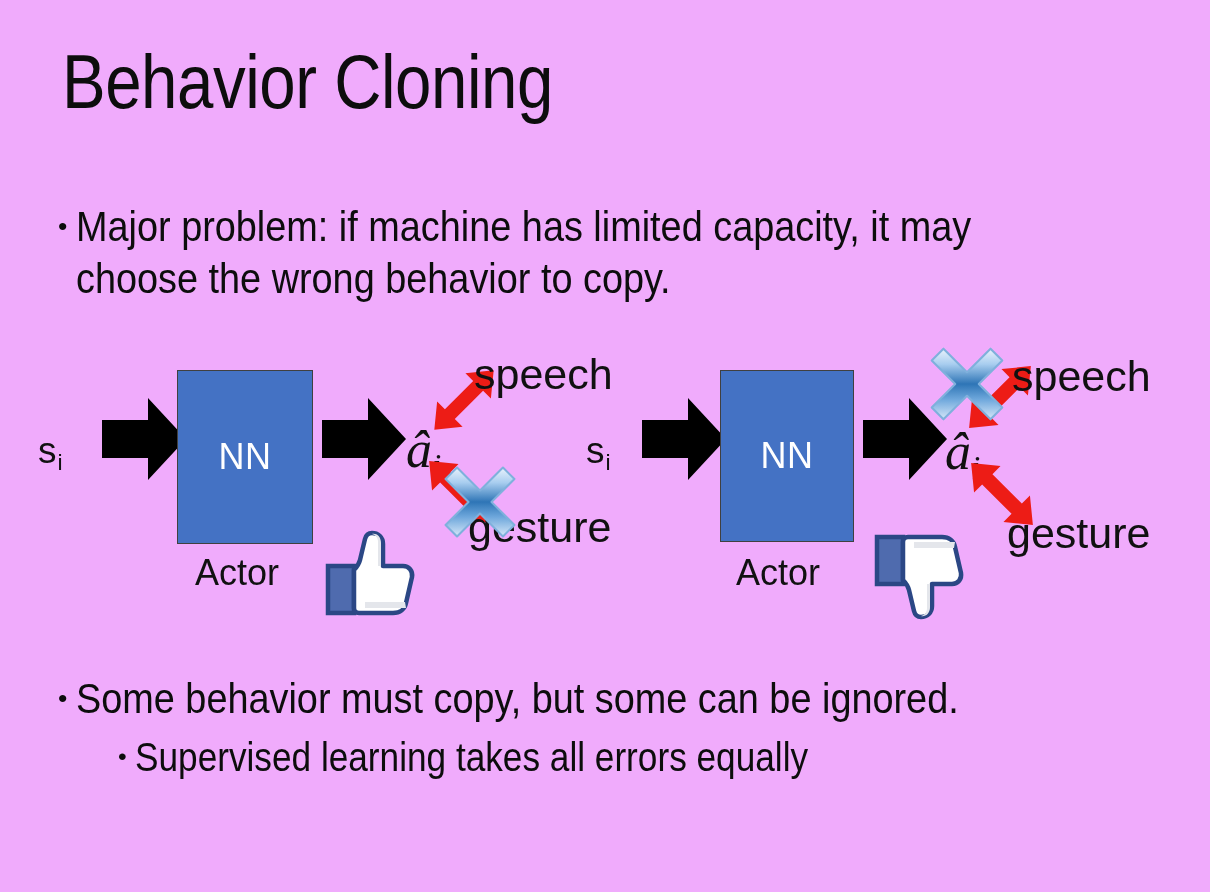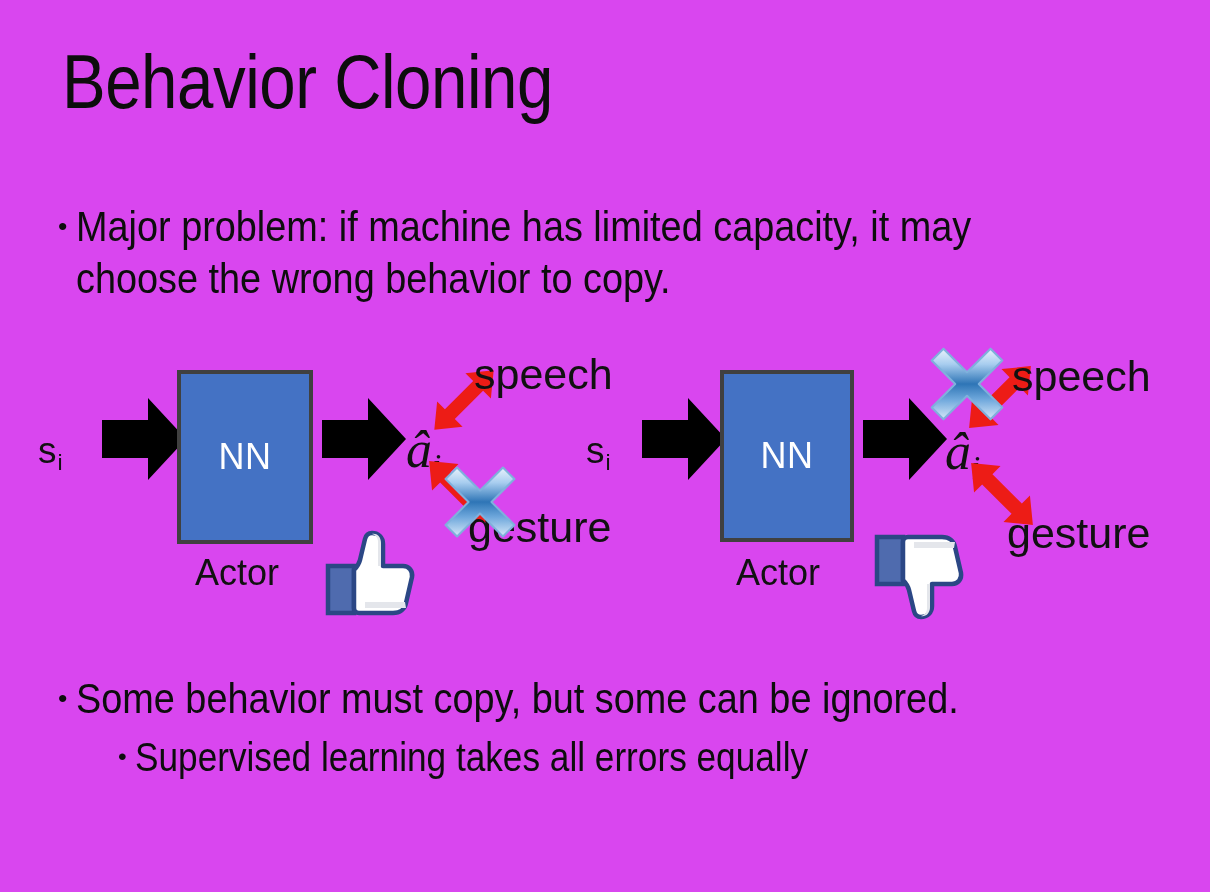--- a/index.html
+++ b/index.html
@@ -9,21 +9,21 @@
     background: #ffffff;
   }
   body {
     font-family: "Liberation Sans", sans-serif;
     color: #000000;
   }
   #slide {
     position: relative;
     width: 1210px;
     height: 892px;
-    background: #d946ef;
+    background: #f0abfc;
     overflow: hidden;
     text-decoration: underline;
   }
 
   
   .slide-title {
     position: absolute;
     left: 62px;
     top: 44px;
     font-family: "Liberation Sans", sans-serif;
@@ -97,21 +97,21 @@
   }
   .d-label-s .sub {
     font-size: 0.62em;
     vertical-align: -0.32em;
     margin-left: 1px;
   }
 
   .nn-box {
     position: absolute;
     background: #4472C4;
-    border: 4px solid #404040;
+    border: 1px solid #404040;
     display: flex;
     align-items: center;
     justify-content: center;
     box-sizing: border-box;
   }
   .nn-box span {
     color: #ffffff;
     font-family: "Liberation Sans", sans-serif;
     font-size: 36px;
     letter-spacing: 0.5px;

